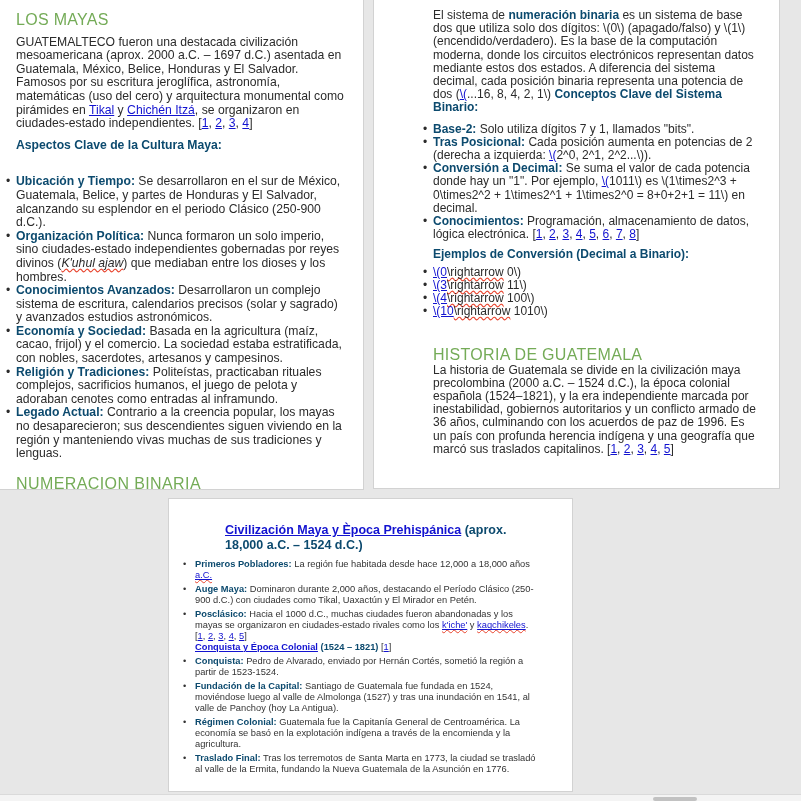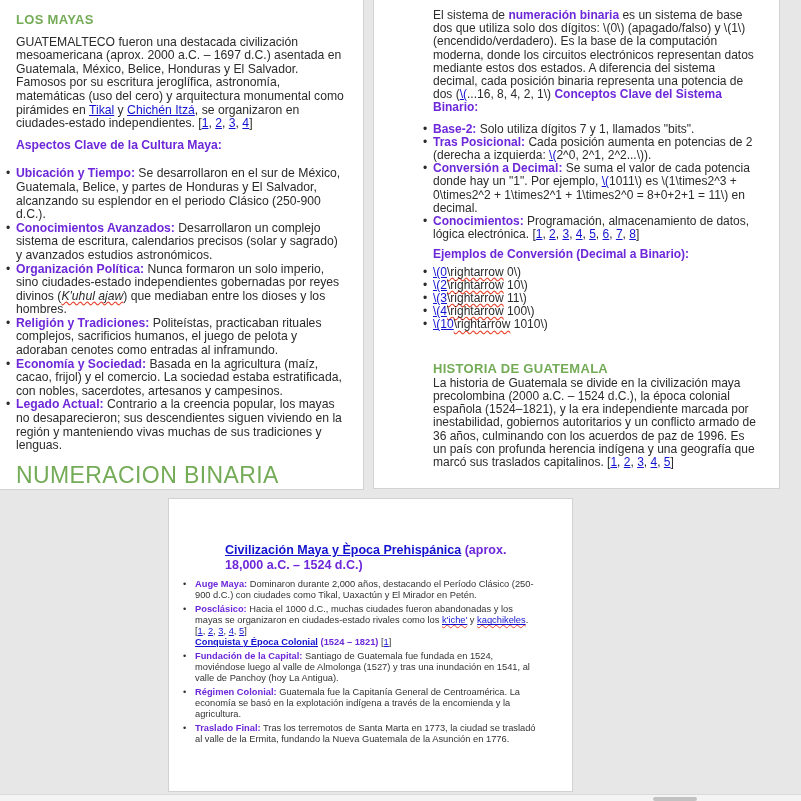--- a/index.html
+++ b/index.html
@@ -18,82 +18,83 @@
     background:var(--bg);
     font-family:"Liberation Sans","DejaVu Sans",sans-serif;
     color:var(--ink);
   }
   .page{
     position:absolute;background:var(--page);
     border:1px solid var(--border);
   }
   #page1{left:-6px;top:-6px;width:370px;height:496px;padding:18px 16px 0 21px;font-size:12.2px;line-height:13.6px;}
   #page2{left:373px;top:-8px;width:407px;height:497px;padding:16px 22px 0 59px;font-size:12px;line-height:13.2px;}
-  #page3{left:168px;top:498px;width:405px;height:294px;padding:44px 30px 0 26px;font-size:9.3px;line-height:11px;color:#333;}
+  #page3{left:168px;top:498px;width:405px;height:294px;padding:24px 30px 0 26px;font-size:9.3px;line-height:11px;color:#333;}
 
-  .hsm{color:var(--green);font-weight:700;font-size:13px;letter-spacing:.3px;margin:0 0 9px 0;}
-  .hlg{color:var(--green);font-weight:400;font-size:23px;letter-spacing:.4px;margin:16px 0 0 0;}
+  .hsm{color:var(--green);font-weight:400;font-size:16px;letter-spacing:.3px;margin:0 0 9px 0;}
+  .hlg{color:var(--green);font-weight:400;font-size:16px;letter-spacing:.4px;margin:16px 0 0 0;}
   .hsm-mid{margin-top:30px;margin-bottom:2px;}
   .para{margin:0 0 8px 0;}
-  .pbold{font-weight:700;color:#1c1c1c;margin:1px 0 15px 0;}
+  .pbold{font-weight:700;color:#1c1c1c;margin:1px 0 23px 0;}
   .pbold-tight{margin:0 0 4px 0;}
   ul.blist{margin:0 0 7px 0;padding:0;list-style:none;}
   ul.blist li{position:relative;padding-left:0;margin:0 0 0 0;}
   ul.blist li::before{content:"\2022";position:absolute;left:-10px;top:0;}
   #page3 ul.blist li{margin-bottom:3px;}
   #page3 ul.blist li::before{left:-12px;}
   .hdoc{font-weight:700;font-size:12.5px;line-height:15px;color:#111;margin:0 0 6px 30px;}
-  .rb{font-weight:700;color:#6d28d9;}
+  .rb{font-weight:700;color:#0c4a6e;}
   .ri{font-style:italic;}
   .rl{color:var(--link);text-decoration:underline;text-decoration-color:var(--link);}
   .rsq{text-decoration:underline;text-decoration-style:wavy;text-decoration-color:var(--squig);text-decoration-skip-ink:none;}
   .hscroll{position:absolute;left:0;right:0;bottom:0;height:7px;background:#f4f4f4;border-top:1px solid #dadada;}
   .hthumb{position:absolute;left:653px;top:2px;width:44px;height:4px;background:#c2c2c2;border-radius:2px;}
 </style>
 </head>
 <body>
 
 <div class="page" id="page1">
     <div class="hsm"><span>LOS MAYAS</span></div>
     <div class="para"><span>GUATEMALTECO fueron una destacada civilización mesoamericana (aprox. 2000 a.C. – 1697 d.C.) asentada en Guatemala, México, Belice, Honduras y El Salvador. Famosos por su escritura jeroglífica, astronomía, matemáticas (uso del cero) y arquitectura monumental como pirámides en </span><span class="rl">Tikal</span><span> y </span><span class="rl">Chichén Itzá</span><span>, se organizaron en ciudades-estado independientes. </span><span>[<span class="rl">1</span>, <span class="rl">2</span>, <span class="rl">3</span>, <span class="rl">4</span>]</span></div>
     <div class="pbold"><span class="rb">Aspectos Clave de la Cultura Maya:</span></div>
     <ul class="blist">
       <li><span class="rb">Ubicación y Tiempo:</span><span> Se desarrollaron en el sur de México, Guatemala, Belice, y partes de Honduras y El Salvador, alcanzando su esplendor en el periodo Clásico (250-900 d.C.).</span></li>
+      <li><span class="rb">Organización Política:</span><span> Nunca formaron un solo imperio, sino ciudades-estado independientes gobernadas por reyes divinos (</span><span class="ri rsq">K'uhul ajaw</span><span>) que mediaban entre los dioses y los hombres.</span></li>
       <li><span class="rb">Conocimientos Avanzados:</span><span> Desarrollaron un complejo sistema de escritura, calendarios precisos (solar y sagrado) y avanzados estudios astronómicos.</span></li>
-      <li><span class="rb">Organización Política:</span><span> Nunca formaron un solo imperio, sino ciudades-estado independientes gobernadas por reyes divinos (</span><span class="ri rsq">K'uhul ajaw</span><span>) que mediaban entre los dioses y los hombres.</span></li>
+      <li><span class="rb">Economía y Sociedad:</span><span> Basada en la agricultura (maíz, cacao, frijol) y el comercio. La sociedad estaba estratificada, con nobles, sacerdotes, artesanos y campesinos.</span></li>
       <li><span class="rb">Religión y Tradiciones:</span><span> Politeístas, practicaban rituales complejos, sacrificios humanos, el juego de pelota y adoraban cenotes como entradas al inframundo.</span></li>
-      <li><span class="rb">Economía y Sociedad:</span><span> Basada en la agricultura (maíz, cacao, frijol) y el comercio. La sociedad estaba estratificada, con nobles, sacerdotes, artesanos y campesinos.</span></li>
       <li><span class="rb">Legado Actual:</span><span> Contrario a la creencia popular, los mayas no desaparecieron; sus descendientes siguen viviendo en la región y manteniendo vivas muchas de sus tradiciones y lenguas.</span></li>
     </ul>
     <div class="hlg"><span>NUMERACION BINARIA</span></div>
   </div>
 <div class="page" id="page2">
     <div class="para"><span>El sistema de </span><span class="rb">numeración binaria</span><span> es un sistema de base dos que utiliza solo dos dígitos: \(0\) (apagado/falso) y \(1\) (encendido/verdadero). Es la base de la computación moderna, donde los circuitos electrónicos representan datos mediante estos dos estados. A diferencia del sistema decimal, cada posición binaria representa una potencia de dos (</span><span class="rl">\(</span><span>...16, 8, 4, 2, 1\) </span><span class="rb">Conceptos Clave del Sistema Binario:</span></div>
     <ul class="blist">
       <li><span class="rb">Base-2:</span><span> Solo utiliza dígitos 7 y 1, llamados "bits".</span></li>
       <li><span class="rb">Tras Posicional:</span><span> Cada posición aumenta en potencias de 2 (derecha a izquierda: </span><span class="rl">\(</span><span>2^0, 2^1, 2^2...\)).</span></li>
       <li><span class="rb">Conversión a Decimal:</span><span> Se suma el valor de cada potencia donde hay un "1". Por ejemplo, </span><span class="rl">\(</span><span>1011\) es \(1\times2^3 + 0\times2^2 + 1\times2^1 + 1\times2^0 = 8+0+2+1 = 11\) en decimal.</span></li>
       <li><span class="rb">Conocimientos:</span><span> Programación, almacenamiento de datos, lógica electrónica. </span><span>[<span class="rl">1</span>, <span class="rl">2</span>, <span class="rl">3</span>, <span class="rl">4</span>, <span class="rl">5</span>, <span class="rl">6</span>, <span class="rl">7</span>, <span class="rl">8</span>]</span></li>
     </ul>
     <div class="pbold pbold-tight"><span class="rb">Ejemplos de Conversión (Decimal a Binario):</span></div>
     <ul class="blist">
       <li><span class="rl">\(0</span><span class="rsq">\rightarrow</span><span> 0\)</span></li>
-      <li><span class="rl">\(2</span><span class="rsq">\rightarrow</span><span> 10\)</span></li>
       <li><span class="rl">\(3</span><span class="rsq">\rightarrow</span><span> 11\)</span></li>
       <li><span class="rl">\(4</span><span class="rsq">\rightarrow</span><span> 100\)</span></li>
       <li><span class="rl">\(10</span><span class="rsq">\rightarrow</span><span> 1010\)</span></li>
     </ul>
     <div class="hsm hsm-mid"><span>HISTORIA DE GUATEMALA</span></div>
     <div class="para"><span>La historia de Guatemala se divide en la civilización maya precolombina (2000 a.C. – 1524 d.C.), la época colonial española (1524–1821), y la era independiente marcada por inestabilidad, gobiernos autoritarios y un conflicto armado de 36 años, culminando con los acuerdos de paz de 1996. Es un país con profunda herencia indígena y una geografía que marcó sus traslados capitalinos. </span><span>[<span class="rl">1</span>, <span class="rl">2</span>, <span class="rl">3</span>, <span class="rl">4</span>, <span class="rl">5</span>]</span></div>
   </div>
 <div class="page" id="page3">
     <div class="hdoc"><span class="rb rl">Civilización Maya y Època Prehispánica</span><span class="rb"> (aprox. 18,000 a.C. – 1524 d.C.)</span></div>
     <ul class="blist">
+      <li><span class="rb">Primeros Pobladores:</span><span> La región fue habitada desde hace 12,000 a 18,000 años </span><span class="rsq"><span class="rl">a.C.</span></span></li>
       <li><span class="rb">Auge Maya:</span><span> Dominaron durante 2,000 años, destacando el Período Clásico (250-900 d.C.) con ciudades como Tikal, Uaxactún y El Mirador en Petén.</span></li>
       <li><span class="rb">Posclásico:</span><span> Hacia el 1000 d.C., muchas ciudades fueron abandonadas y los mayas se organizaron en ciudades-estado rivales como los </span><span class="rsq"><span class="rl">k'iche'</span></span><span> y </span><span class="rsq"><span class="rl">kaqchikeles</span></span><span>. </span><br><span>[<span class="rl">1</span>, <span class="rl">2</span>, <span class="rl">3</span>, <span class="rl">4</span>, <span class="rl">5</span>]</span><br><span class="rb rl">Conquista y Época Colonial</span><span class="rb"> (1524 – 1821) </span><span>[<span class="rl">1</span>]</span></li>
+      <li><span class="rb">Conquista:</span><span> Pedro de Alvarado, enviado por Hernán Cortés, sometió la región a partir de 1523-1524.</span></li>
       <li><span class="rb">Fundación de la Capital:</span><span> Santiago de Guatemala fue fundada en 1524, moviéndose luego al valle de Almolonga (1527) y tras una inundación en 1541, al valle de Panchoy (hoy La Antigua).</span></li>
       <li><span class="rb">Régimen Colonial:</span><span> Guatemala fue la Capitanía General de Centroamérica. La economía se basó en la explotación indígena a través de la encomienda y la agricultura.</span></li>
       <li><span class="rb">Traslado Final:</span><span> Tras los terremotos de Santa Marta en 1773, la ciudad se trasladó al valle de la Ermita, fundando la Nueva Guatemala de la Asunción en 1776. </span></li>
     </ul>
   </div>
 
 <div class="hscroll">
   <div class="hthumb"></div>
 </div>
 

